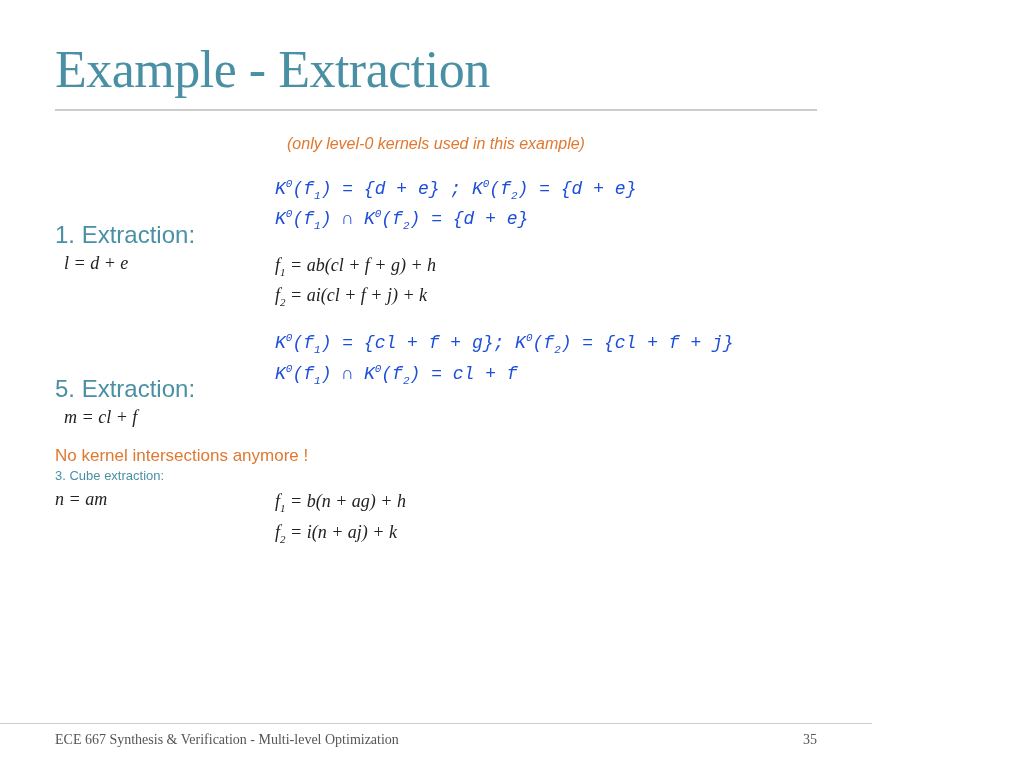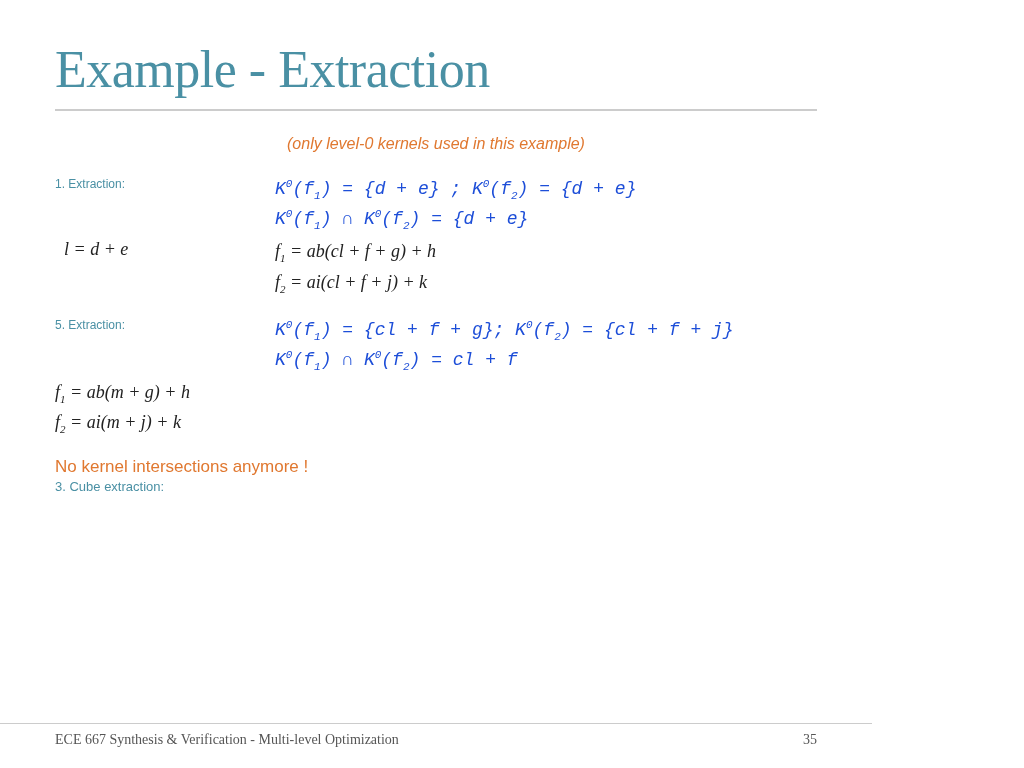--- a/index.html
+++ b/index.html
@@ -78,24 +78,25 @@
 
     .step-header {
       display: grid;
       grid-template-columns: 220px 1fr;
       gap: 0;
       margin-bottom: 2px;
     }
 
     .step-label {
       color: #4a90a4;
-      font-size: 12px;
+      font-size: 24px;
       font-family: Arial, sans-serif;
       font-weight: normal;
       padding-top: 2px;
+      margin-top: 44px;
     }
 
     .step-right {
       font-size: 18px;
       color: #1d4ed8;
       font-style: italic;
       font-family: Liberation Mono, monospace;
       line-height: 1.6;
     }
 
@@ -179,31 +180,39 @@
       <div class="step-right">
         <div>
           <i>K</i><sup>0</sup>(<i>f</i><sub>1</sub>) = {<i>cl + f + g</i>}; <i>K</i><sup>0</sup>(<i>f</i><sub>2</sub>) = {<i>cl + f + j</i>}
         </div>
         <div>
           <i>K</i><sup>0</sup>(<i>f</i><sub>1</sub>) ∩ <i>K</i><sup>0</sup>(<i>f</i><sub>2</sub>) = <i>cl + f</i>
         </div>
       </div>
     </div>
     <div class="content-block">
-      <div class="right-col">
-        <div><i>f</i><sub>1</sub> = <i>ab(m + g) + h</i></div>
-        <div><i>f</i><sub>2</sub> = <i>ai(m + j) + k</i></div>
+      <div class="left-col">
+        &nbsp;&nbsp;<i>m</i> = <i>cl + f</i>
       </div>
     </div>
   </div>
 
   <div class="highlight-orange">No kernel intersections anymore !</div>
 
   <div class="section">
     <div class="highlight-teal">3. Cube extraction:</div>
+    <div class="content-block">
+      <div class="left-col">
+        <i>n = am</i>
+      </div>
+      <div class="right-col">
+        <div><i>f</i><sub>1</sub> = <i>b(n + ag) + h</i></div>
+        <div><i>f</i><sub>2</sub> = <i>i(n + aj) + k</i></div>
+      </div>
+    </div>
   </div>
 
   <div class="bottom-bar">
     <span>ECE 667 Synthesis &amp; Verification - Multi-level Optimization</span>
     <span>35</span>
   </div>
 
 </div>
 
 </body></html>

